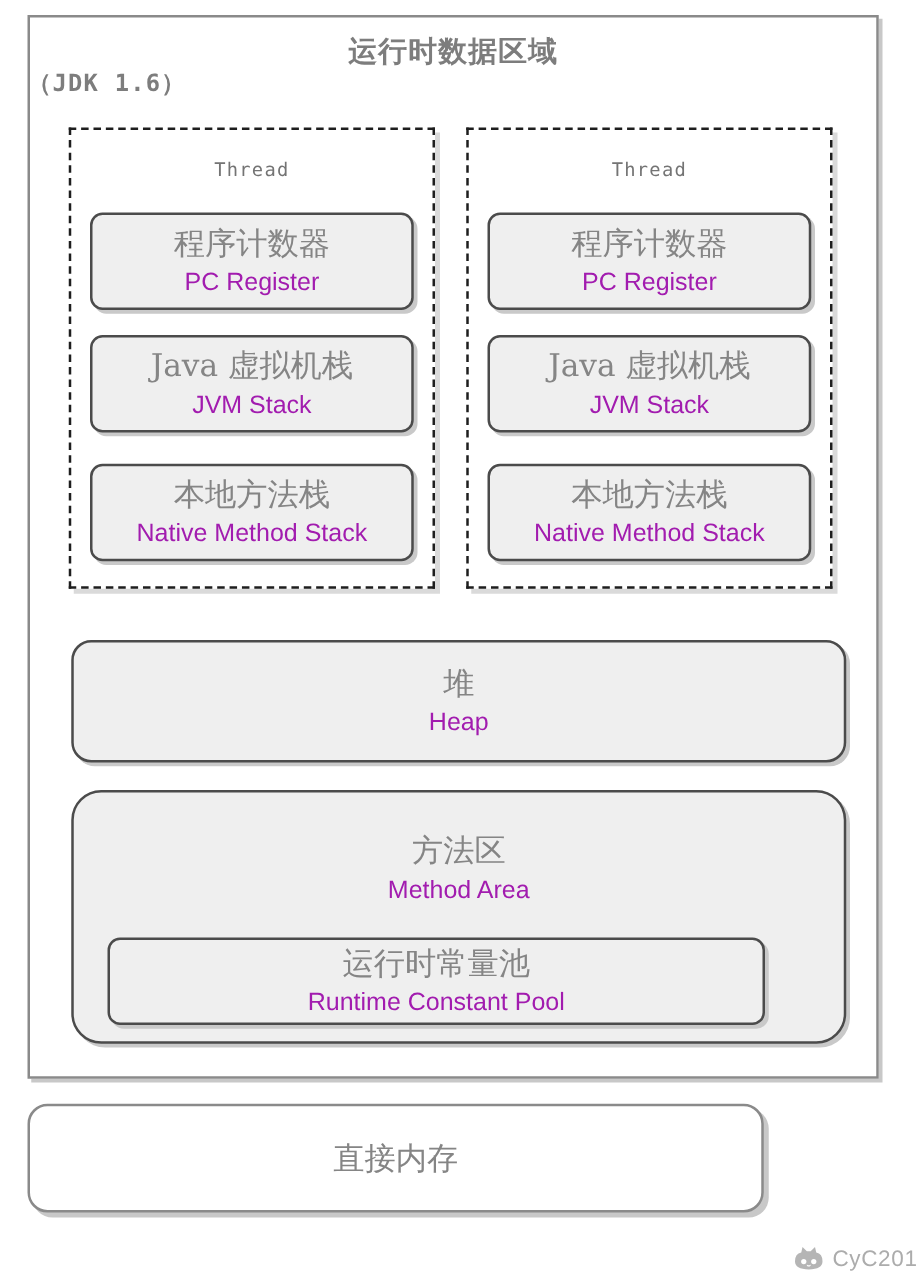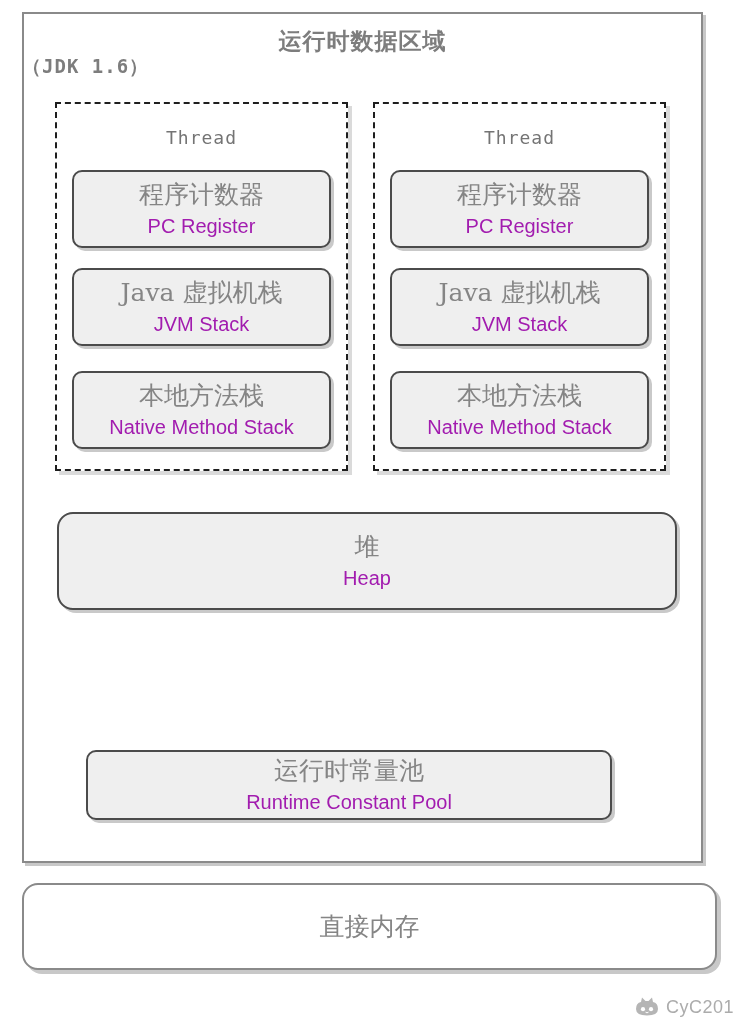--- a/index.html
+++ b/index.html
@@ -87,21 +87,21 @@
     font-family: "DejaVu Sans Mono", monospace;
     font-weight: bold;
     font-size: 19px;
     color: #7d7d7d;
     letter-spacing: 1px;
   }
   .thread-label {
     width: 100%;
     text-align: center;
     font-family: "DejaVu Sans Mono", monospace;
-    font-size: 18px;
+    font-size: 15px;
     color: #747474;
     letter-spacing: 1px;
   }
 
   .watermark {
     display: flex;
     align-items: center;
     gap: 6px;
   }
   .watermark-text {
@@ -154,27 +154,31 @@
   <div class="abs cell" style="left:390px; top:371px; width:259px; height:78px;">
     <div class="zh">本地方法栈</div>
     <div class="en">Native Method Stack</div>
   </div>
 
   <div class="abs cell big" style="left:57px; top:512px; width:620px; height:98px;">
     <div class="zh">堆</div>
     <div class="en">Heap</div>
   </div>
 
+  <div class="abs cell huge" style="left:57px; top:632px; width:620px; height:203px; padding-top:30px;">
+    <div class="zh">方法区</div>
+    <div class="en">Method Area</div>
+  </div>
 
   <div class="abs cell" style="left:86px; top:750px; width:526px; height:70px;">
     <div class="zh">运行时常量池</div>
     <div class="en">Runtime Constant Pool</div>
   </div>
 
-  <div class="abs white-cell" style="left:22px; top:883px; width:695px; height:87px;">
+  <div class="abs white-cell" style="left:22px; top:883px; width:589px; height:87px;">
     <div class="zh">直接内存</div>
   </div>
 
   <div class="abs watermark" style="left:634px; top:996px;">
     <span style="display:inline-flex;">
       <svg width="26" height="22" viewBox="0 0 26 22">
         <path d="M2 13 Q2 7 7 6 L8 1.5 L11.5 5 L14.5 5 L18 1.5 L19 6 Q24 7 24 13 Q24 19.5 13 19.5 Q2 19.5 2 13 Z" fill="#b5b5b5"></path>
         <circle cx="9" cy="13.2" r="2.1" fill="#ffffff"></circle>
         <circle cx="17" cy="13.2" r="2.1" fill="#ffffff"></circle>
         <path d="M11.5 15.5 Q13 17 14.5 15.5 L14.5 16.5 Q13 18 11.5 16.5 Z" fill="#ffffff"></path>

